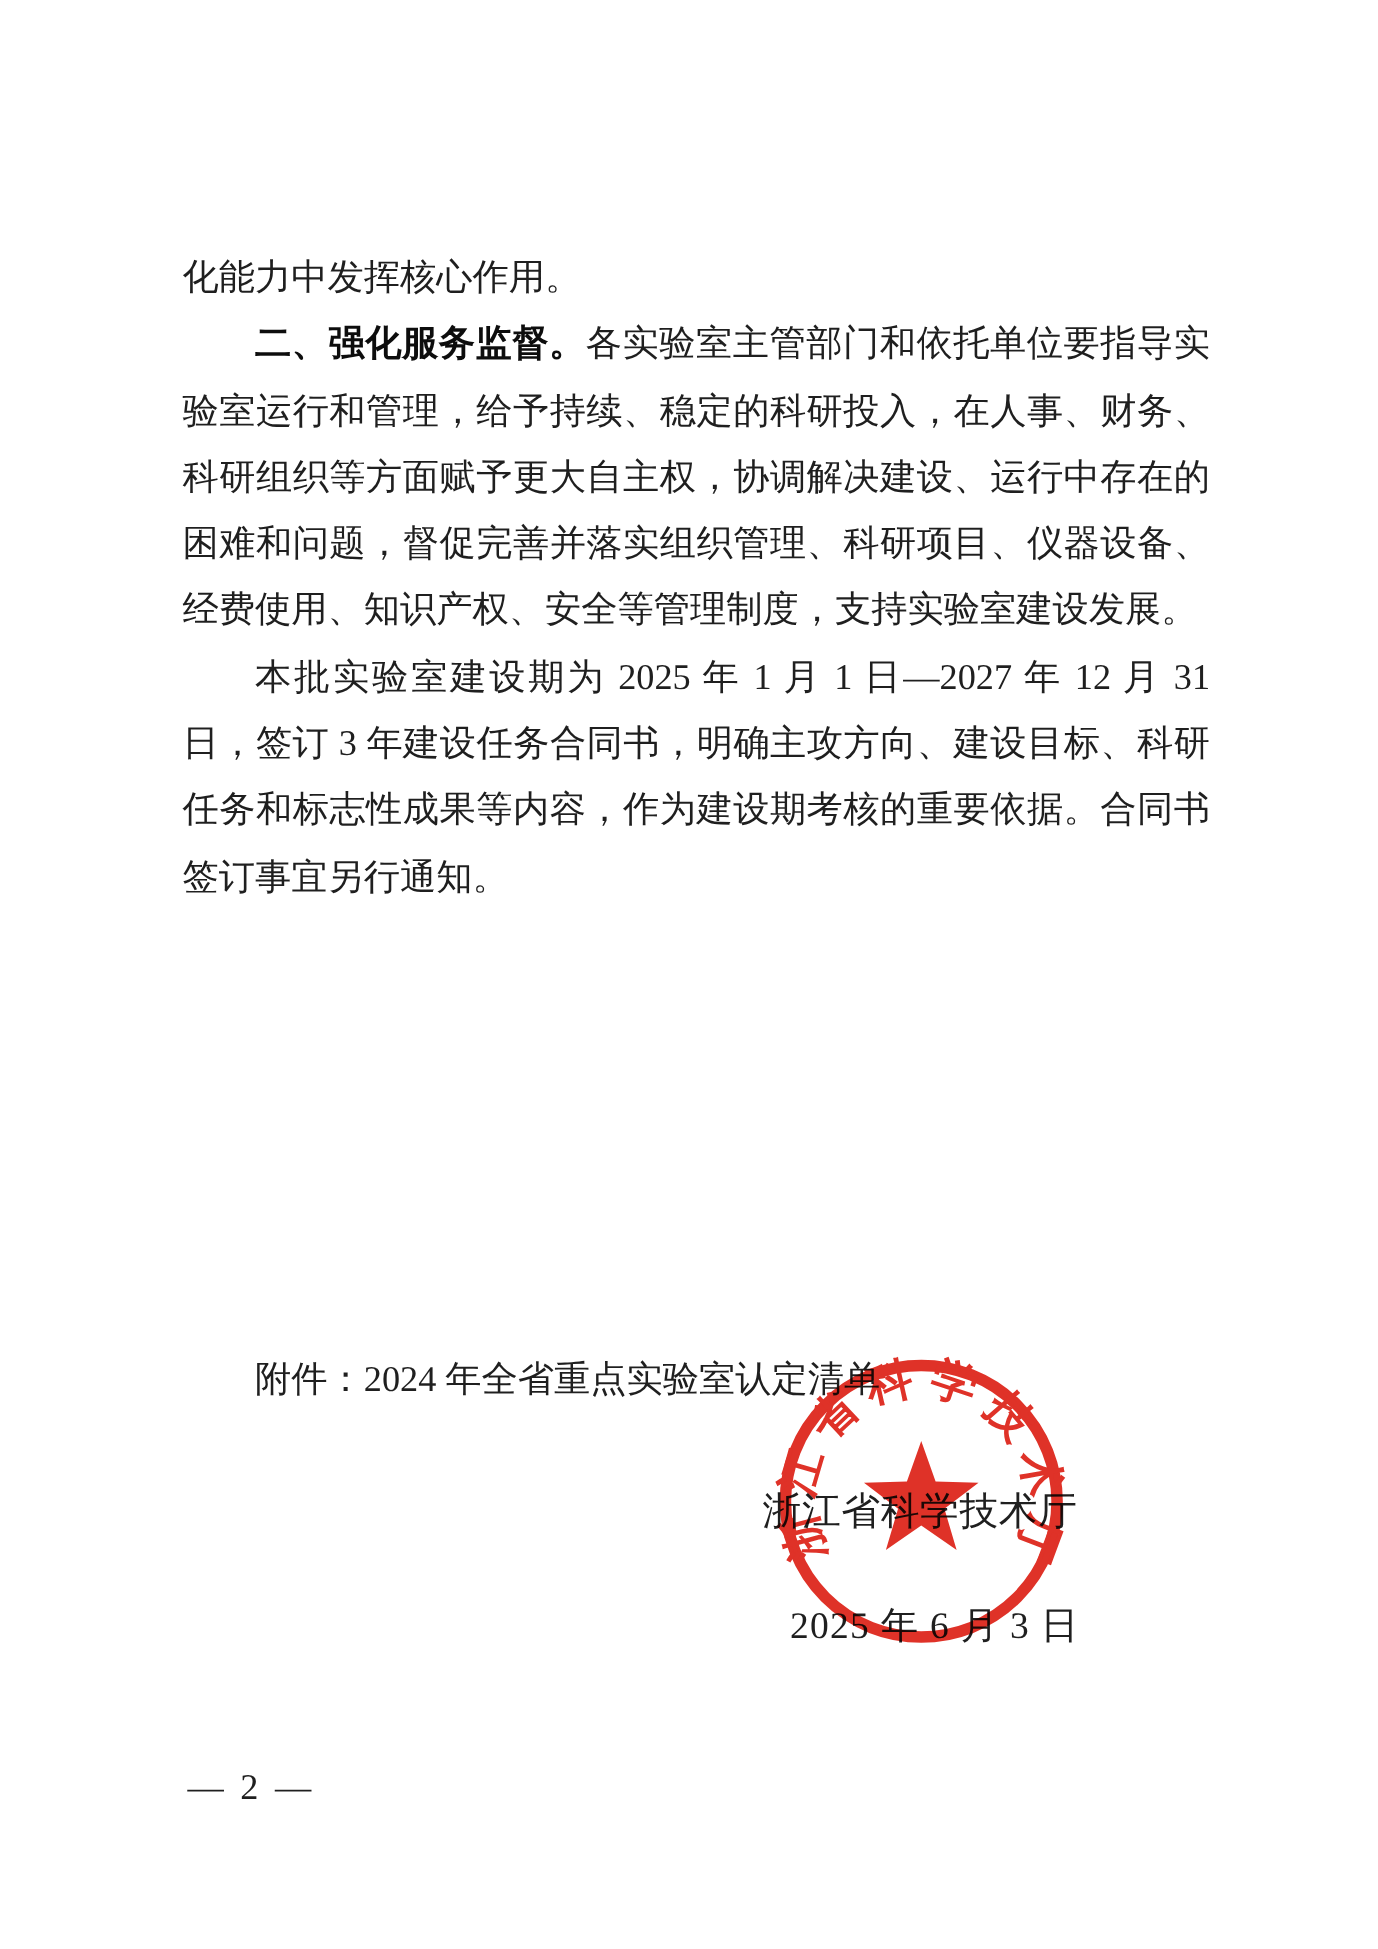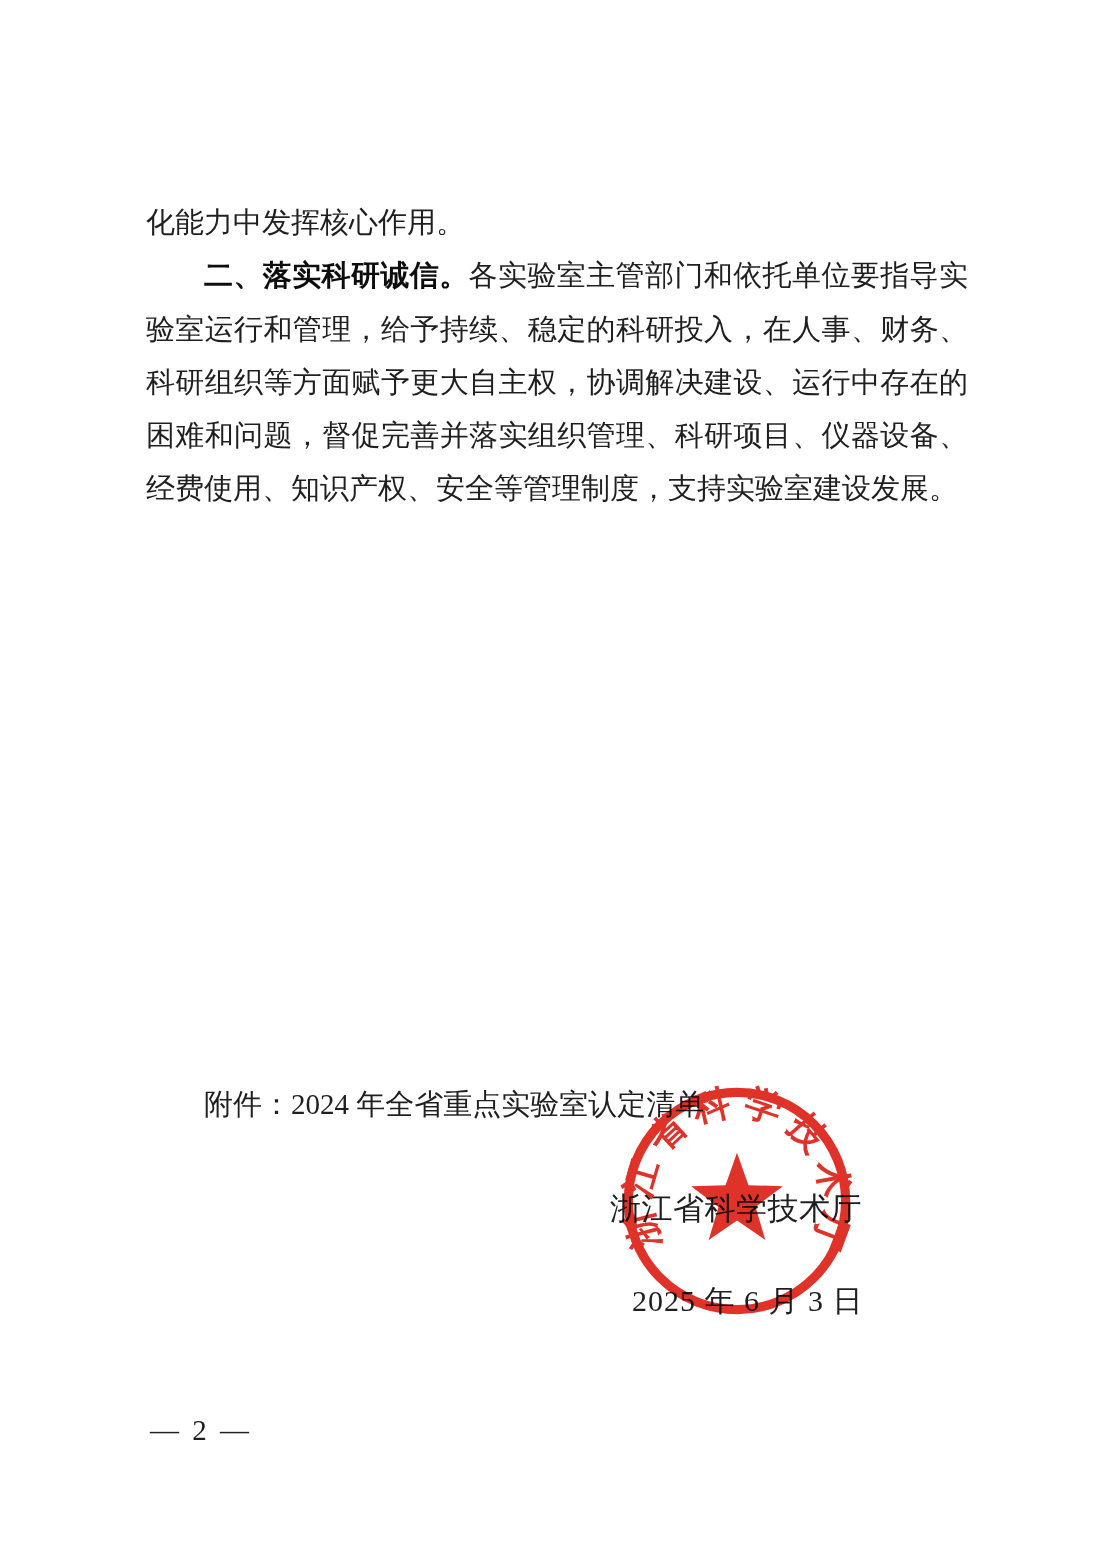--- a/index.html
+++ b/index.html
@@ -82,21 +82,22 @@
     font-family: "Liberation Serif", "DejaVu Serif", serif;
   }
 </style>
 </head>
 <body>
 
 <div class="page">
 
   <div class="body-text">
     <p class="no-indent">化能力中发挥核心作用。</p>
-    <p><span class="section-lead">二、落实科研诚信。</span><span>各实验室主管部门和依托单位要指导实验室运行和管理，给予持续、稳定的科研投入，在人事、财务、科研组织等方面赋予更大自主权，协调解决建设、运行中存在的困难和问题，督促完善并落实组织管理、科研项目、仪器设备、经费使用、知识产权、安全等管理制度，支持实验室建设发展。</span></p>
+    <p><span class="section-lead">二、强化服务监督。</span><span>各实验室主管部门和依托单位要指导实验室运行和管理，给予持续、稳定的科研投入，在人事、财务、科研组织等方面赋予更大自主权，协调解决建设、运行中存在的困难和问题，督促完善并落实组织管理、科研项目、仪器设备、经费使用、知识产权、安全等管理制度，支持实验室建设发展。</span></p>
+    <p>本批实验室建设期为 2025 年 1 月 1 日—2027 年 12 月 31 日，签订 3 年建设任务合同书，明确主攻方向、建设目标、科研任务和标志性成果等内容，作为建设期考核的重要依据。合同书签订事宜另行通知。</p>
   </div>
 
   <p class="attachment-line">附件：2024 年全省重点实验室认定清单</p>
 
   <div class="sig-org">浙江省科学技术厅</div>
 
   <div class="sig-date">2025 年 6 月 3 日</div>
 
   <svg class="seal" viewBox="0 0 240 240" aria-hidden="true">
     <defs>

